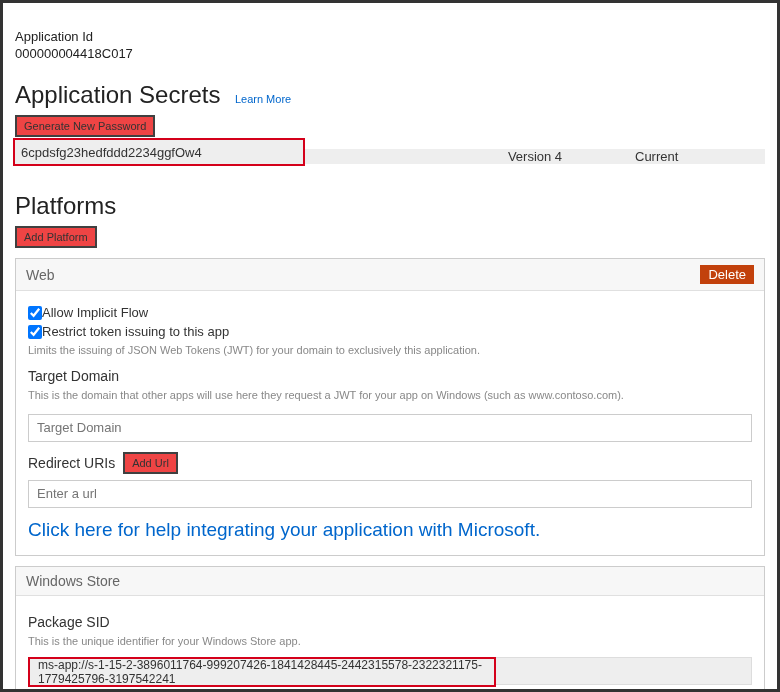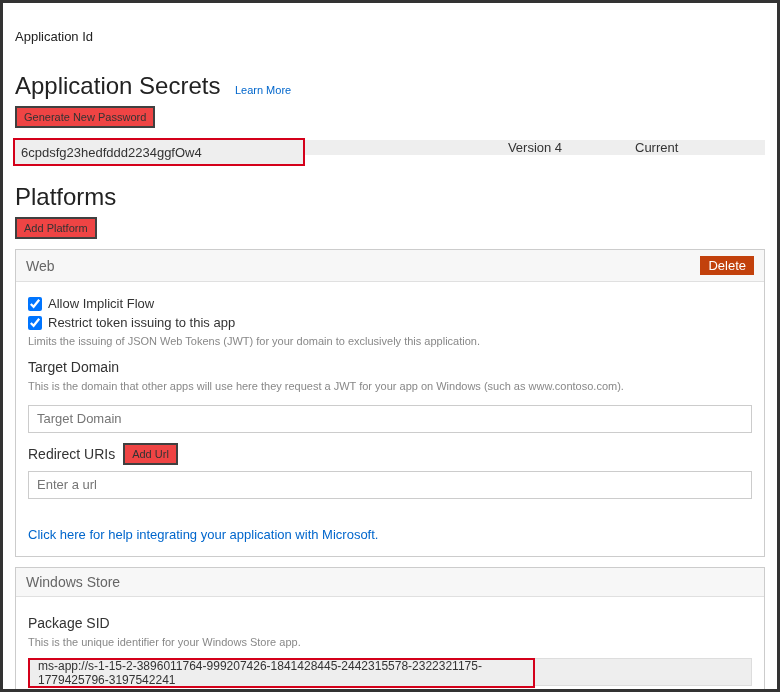--- a/index.html
+++ b/index.html
@@ -12,21 +12,21 @@
       color: #333;
       overflow: hidden;
     }
     .content { padding: 8px 12px 12px 12px; }
     .field-label { font-size: 13px; color: #222; margin-top: 18px; }
     .field-value { font-size: 13px; color: #222; margin-top: 2px; }
     h2.section-title {
       font-size: 24px;
       font-weight: 300;
       color: #222;
-      margin-top: 28px;
+      margin-top: 20px;
       display: inline-block;
     }
     .learn-more {
       font-size: 11px;
       color: #0066cc;
       margin-left: 10px;
       cursor: pointer;
     }
     .small-button {
       display: inline-block;
@@ -36,21 +36,21 @@
       border: 2px solid #404040;
       margin-top: 6px;
       cursor: pointer;
       color: #333;
     }
     .secret-row {
       display: flex;
       margin-top: 12px;
       background: #eee;
       height: 15px;
-      align-items: flex-start;
+      align-items: flex-end;
     }
     .secret-box {
       flex: 0 0 292px;
       border: 2px solid #d4001a;
       height: 28px;
       display: flex;
       align-items: center;
       padding: 0 6px;
       font-size: 13px;
       background: #eee;
@@ -91,21 +91,20 @@
       padding: 2px 8px;
       border: none;
       cursor: pointer;
     }
     .panel-body { padding: 10px 12px 14px 12px; }
     .checkbox-row {
       display: flex;
       align-items: center;
       font-size: 13px;
       margin: 4px 0;
-      gap: 6px;
     }
     .checkbox-row input { width: 14px; height: 14px; }
     .help-text {
       font-size: 11px;
       color: #888;
       margin: 4px 0 10px 0;
       line-height: 1.4;
     }
     .sub-label {
       font-size: 14px;
@@ -123,54 +122,55 @@
       height: 28px;
       border: 1px solid #ccc;
       padding: 0 8px;
       font-size: 13px;
       color: #888;
       margin-top: 6px;
       background: #fff;
       font-family: inherit;
     }
     .help-link {
-      font-size: 13px;
+      font-size: 19px;
       color: #0066cc;
-      margin-top: 28px;
+      margin-top: 11px;
       display: block;
     }
     .sid-wrap {
       background: #eee;
       height: 28px;
       margin-top: 8px;
       position: relative;
       border: 1px solid #ddd;
     }
     .sid-box-abs {
       position: absolute;
       left: -1px; top: -1px;
       border: 2px solid #d4001a;
       background: #eee;
       padding: 0 8px;
       font-size: 12px;
-      width: 507px;
+      width: 468px;
       height: 30px;
       display: flex;
       align-items: center;
     }
     .app-identity-label {
       font-size: 14px;
       margin-top: 12px;
     }
   </style>
 </head>
 <body>
 
 <div class="content">
   <div class="field-label">Application Id</div>
+  <div class="field-value">000000004418C017</div>
 
   <div>
     <h2 class="section-title">Application Secrets</h2>
     <span class="learn-more">Learn More</span>
   </div>
   <div>
     <span class="small-button">Generate New Password</span>
   </div>
 
   <div class="secret-row">

